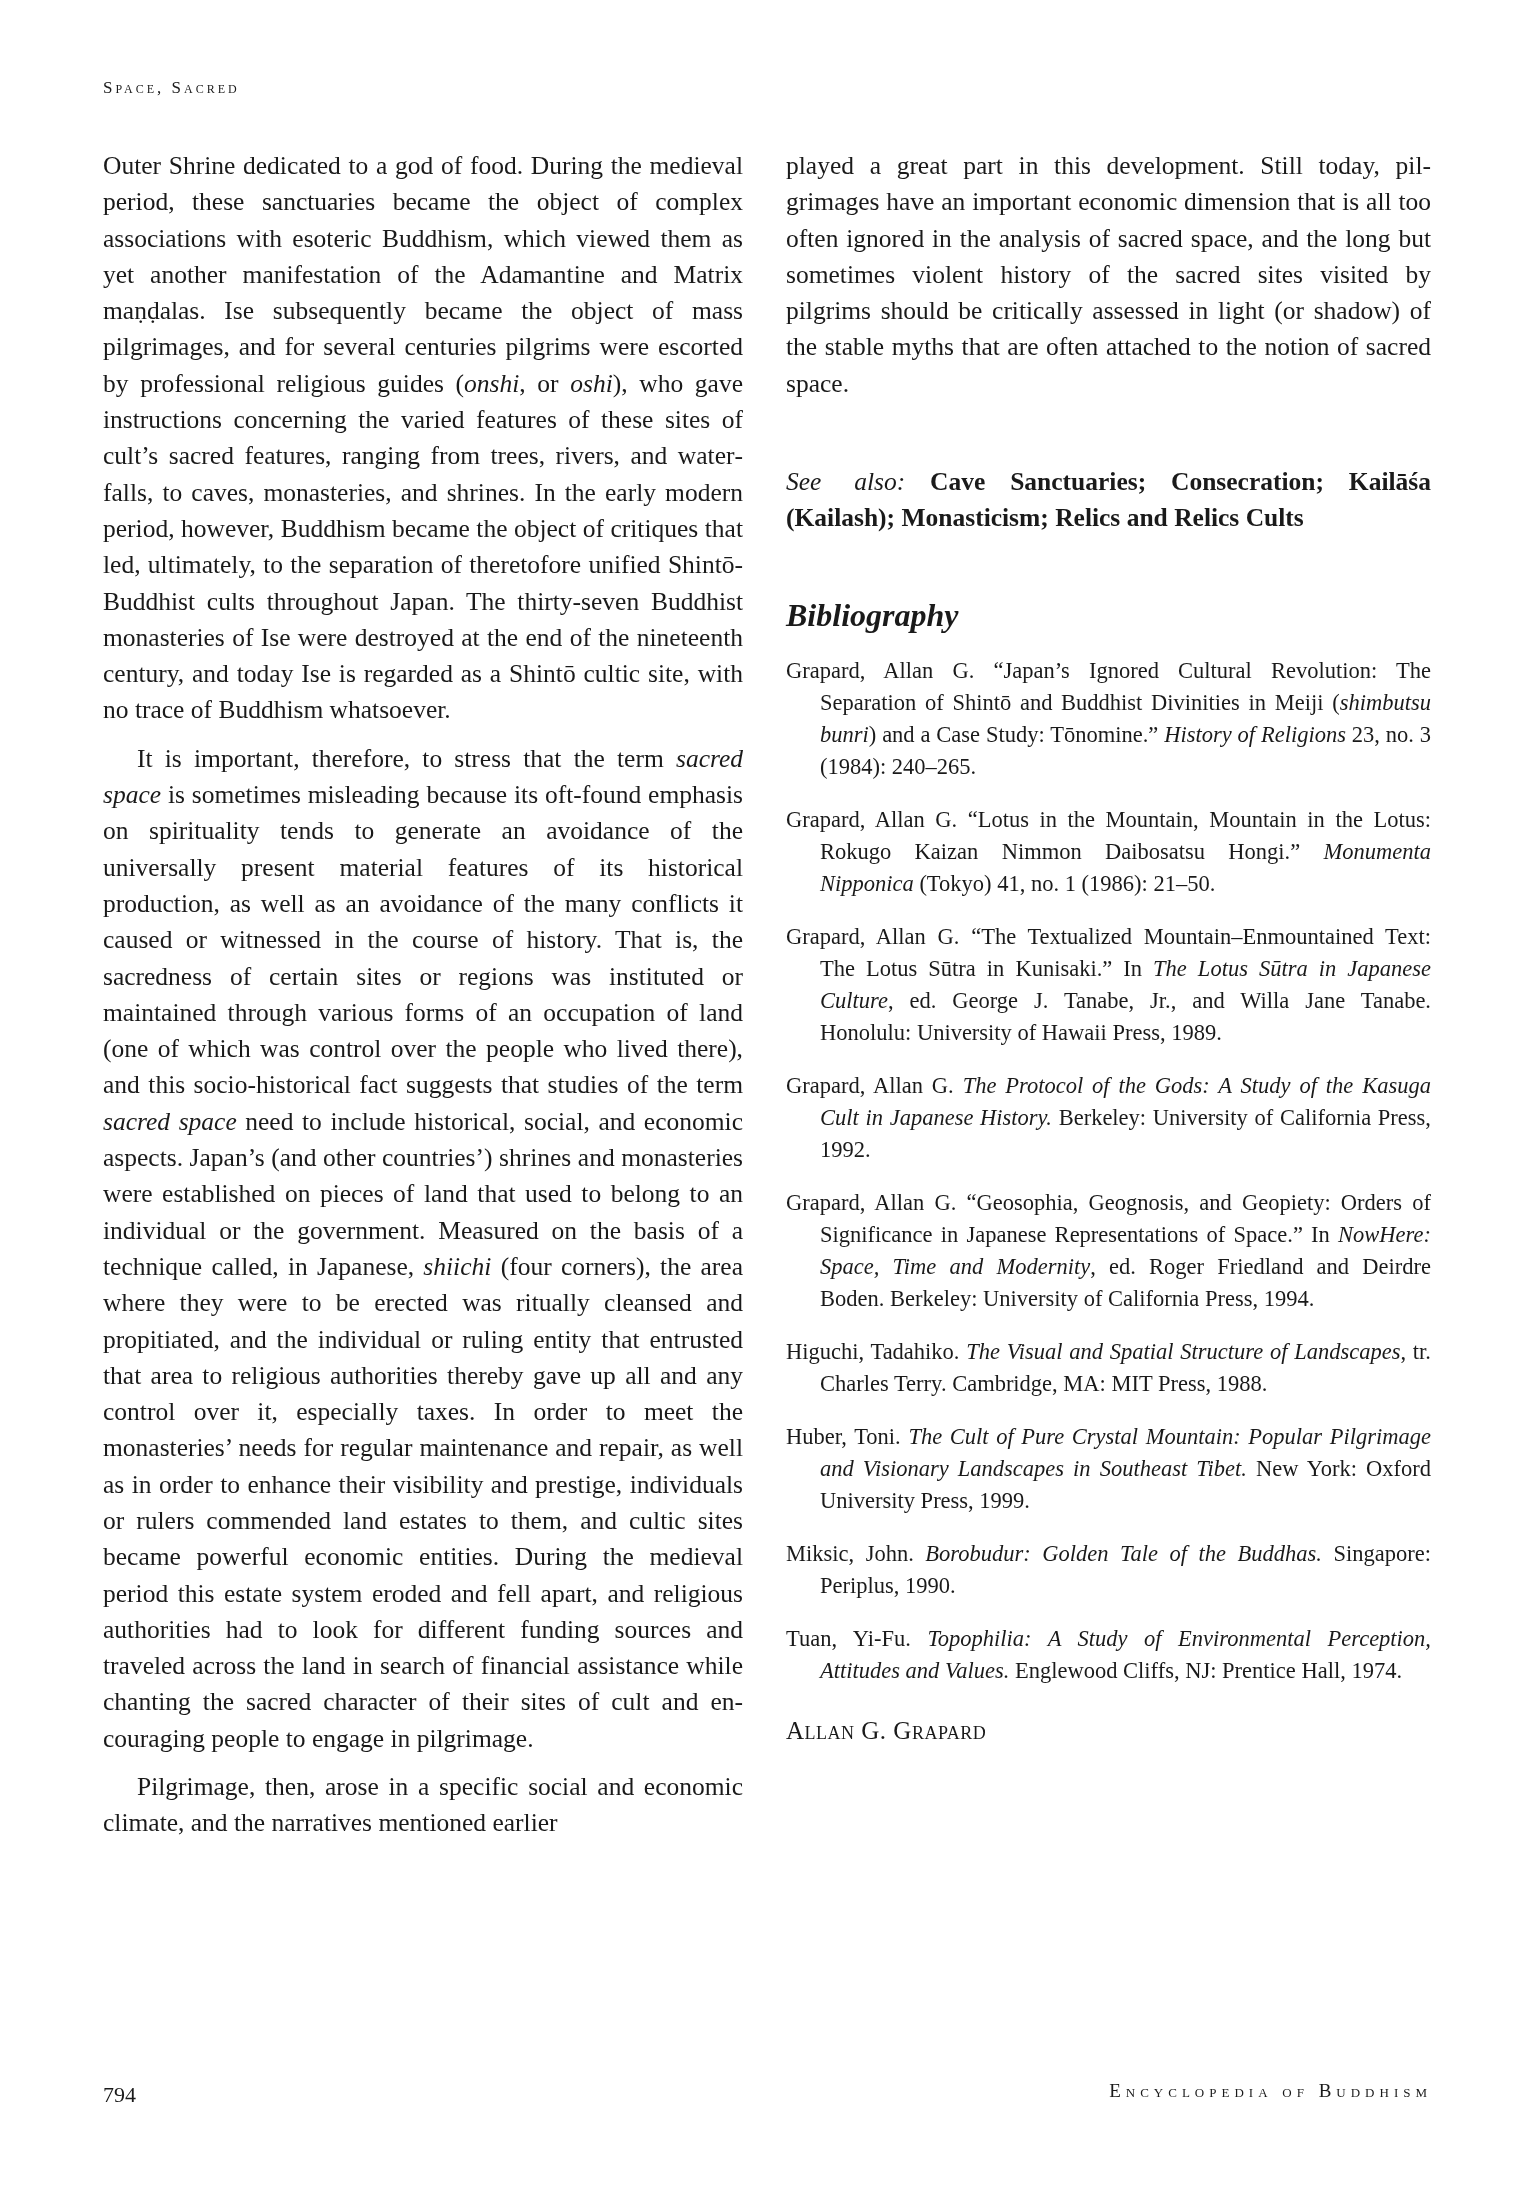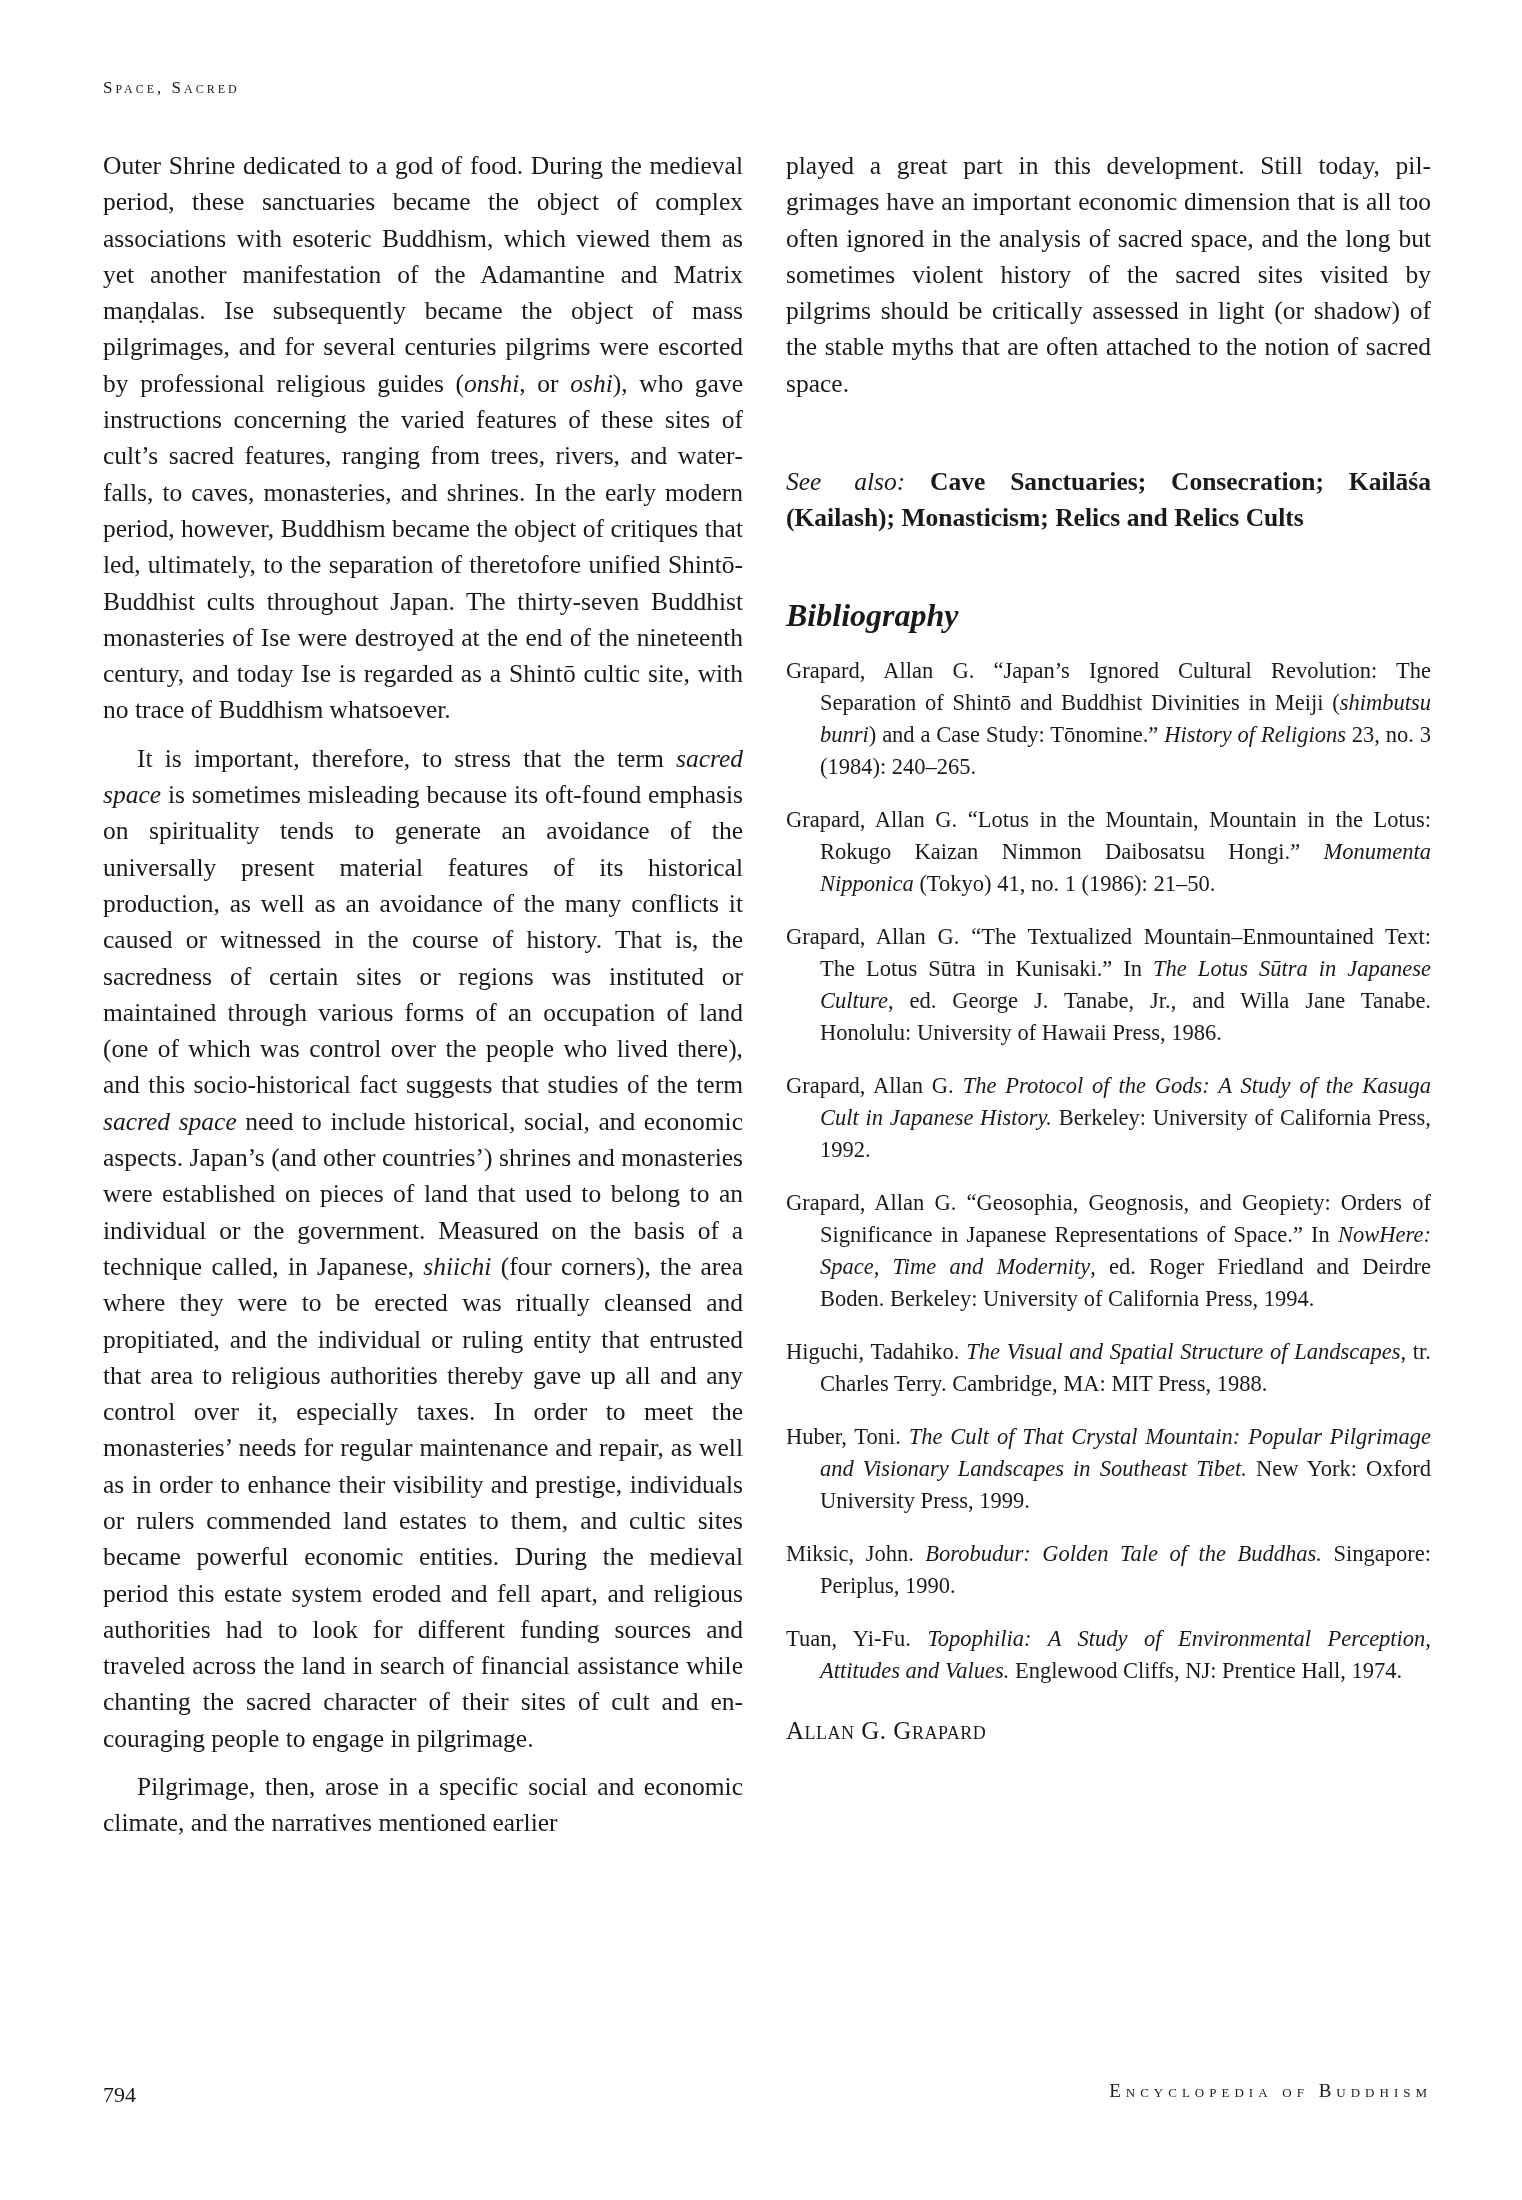--- a/index.html
+++ b/index.html
@@ -59,25 +59,25 @@
 <div class="col col-right">
   <p>played a great part in this development. Still today, pil­grimages have an important economic dimension that is all too often ignored in the analysis of sacred space, and the long but sometimes violent history of the sa­cred sites visited by pilgrims should be critically as­sessed in light (or shadow) of the stable myths that are often attached to the notion of sacred space.</p>
   <p class="see-also">
     <span class="lead">See also:</span>
     <span class="topics">Cave Sanctuaries; Consecration; Kailāśa (Kailash); Monasticism; Relics and Relics Cults</span>
   </p>
   <p class="bib-heading">Bibliography</p>
   <div id="bib-list">
       <p class="bib-entry"><span>Grapard, Allan G. “Japan’s Ignored Cultural Revolution: The Separation of Shintō and Buddhist Divinities in Meiji (</span><i>shim­butsu bunri</i><span>) and a Case Study: Tōnomine.” </span><i>History of Reli­gions</i><span> 23, no. 3 (1984): 240–265.</span></p>
       <p class="bib-entry"><span>Grapard, Allan G. “Lotus in the Mountain, Mountain in the Lo­tus: Rokugo Kaizan Nimmon Daibosatsu Hongi.” </span><i>Monu­menta Nipponica</i><span> (Tokyo) 41, no. 1 (1986): 21–50.</span></p>
-      <p class="bib-entry"><span>Grapard, Allan G. “The Textualized Mountain–Enmountained Text: The Lotus Sūtra in Kunisaki.” In </span><i>The Lotus Sūtra in Japanese Culture</i><span>, ed. George J. Tanabe, Jr., and Willa Jane Tanabe. Honolulu: University of Hawaii Press, 1986.</span></p>
+      <p class="bib-entry"><span>Grapard, Allan G. “The Textualized Mountain–Enmountained Text: The Lotus Sūtra in Kunisaki.” In </span><i>The Lotus Sūtra in Japanese Culture</i><span>, ed. George J. Tanabe, Jr., and Willa Jane Tanabe. Honolulu: University of Hawaii Press, 1989.</span></p>
       <p class="bib-entry"><span>Grapard, Allan G. </span><i>The Protocol of the Gods: A Study of the Kasuga Cult in Japanese History.</i><span> Berkeley: University of Cal­ifornia Press, 1992.</span></p>
       <p class="bib-entry"><span>Grapard, Allan G. “Geosophia, Geognosis, and Geopiety: Or­ders of Significance in Japanese Representations of Space.” In </span><i>NowHere: Space, Time and Modernity</i><span>, ed. Roger Fried­land and Deirdre Boden. Berkeley: University of California Press, 1994.</span></p>
       <p class="bib-entry"><span>Higuchi, Tadahiko. </span><i>The Visual and Spatial Structure of Land­scapes</i><span>, tr. Charles Terry. Cambridge, MA: MIT Press, 1988.</span></p>
-      <p class="bib-entry"><span>Huber, Toni. </span><i>The Cult of That Crystal Mountain: Popular Pil­grimage and Visionary Landscapes in Southeast Tibet.</i><span> New York: Oxford University Press, 1999.</span></p>
+      <p class="bib-entry"><span>Huber, Toni. </span><i>The Cult of Pure Crystal Mountain: Popular Pil­grimage and Visionary Landscapes in Southeast Tibet.</i><span> New York: Oxford University Press, 1999.</span></p>
       <p class="bib-entry"><span>Miksic, John. </span><i>Borobudur: Golden Tale of the Buddhas.</i><span> Singapore: Periplus, 1990.</span></p>
       <p class="bib-entry"><span>Tuan, Yi-Fu. </span><i>Topophilia: A Study of Environmental Perception, Attitudes and Values.</i><span> Englewood Cliffs, NJ: Prentice Hall, 1974.</span></p>
     </div>
   <p class="author-sig">Allan G. Grapard</p>
 </div>
 
 <div class="folio">794</div>
 <div class="footer-title">Encyclopedia of Buddhism</div>
 
 </body></html>

